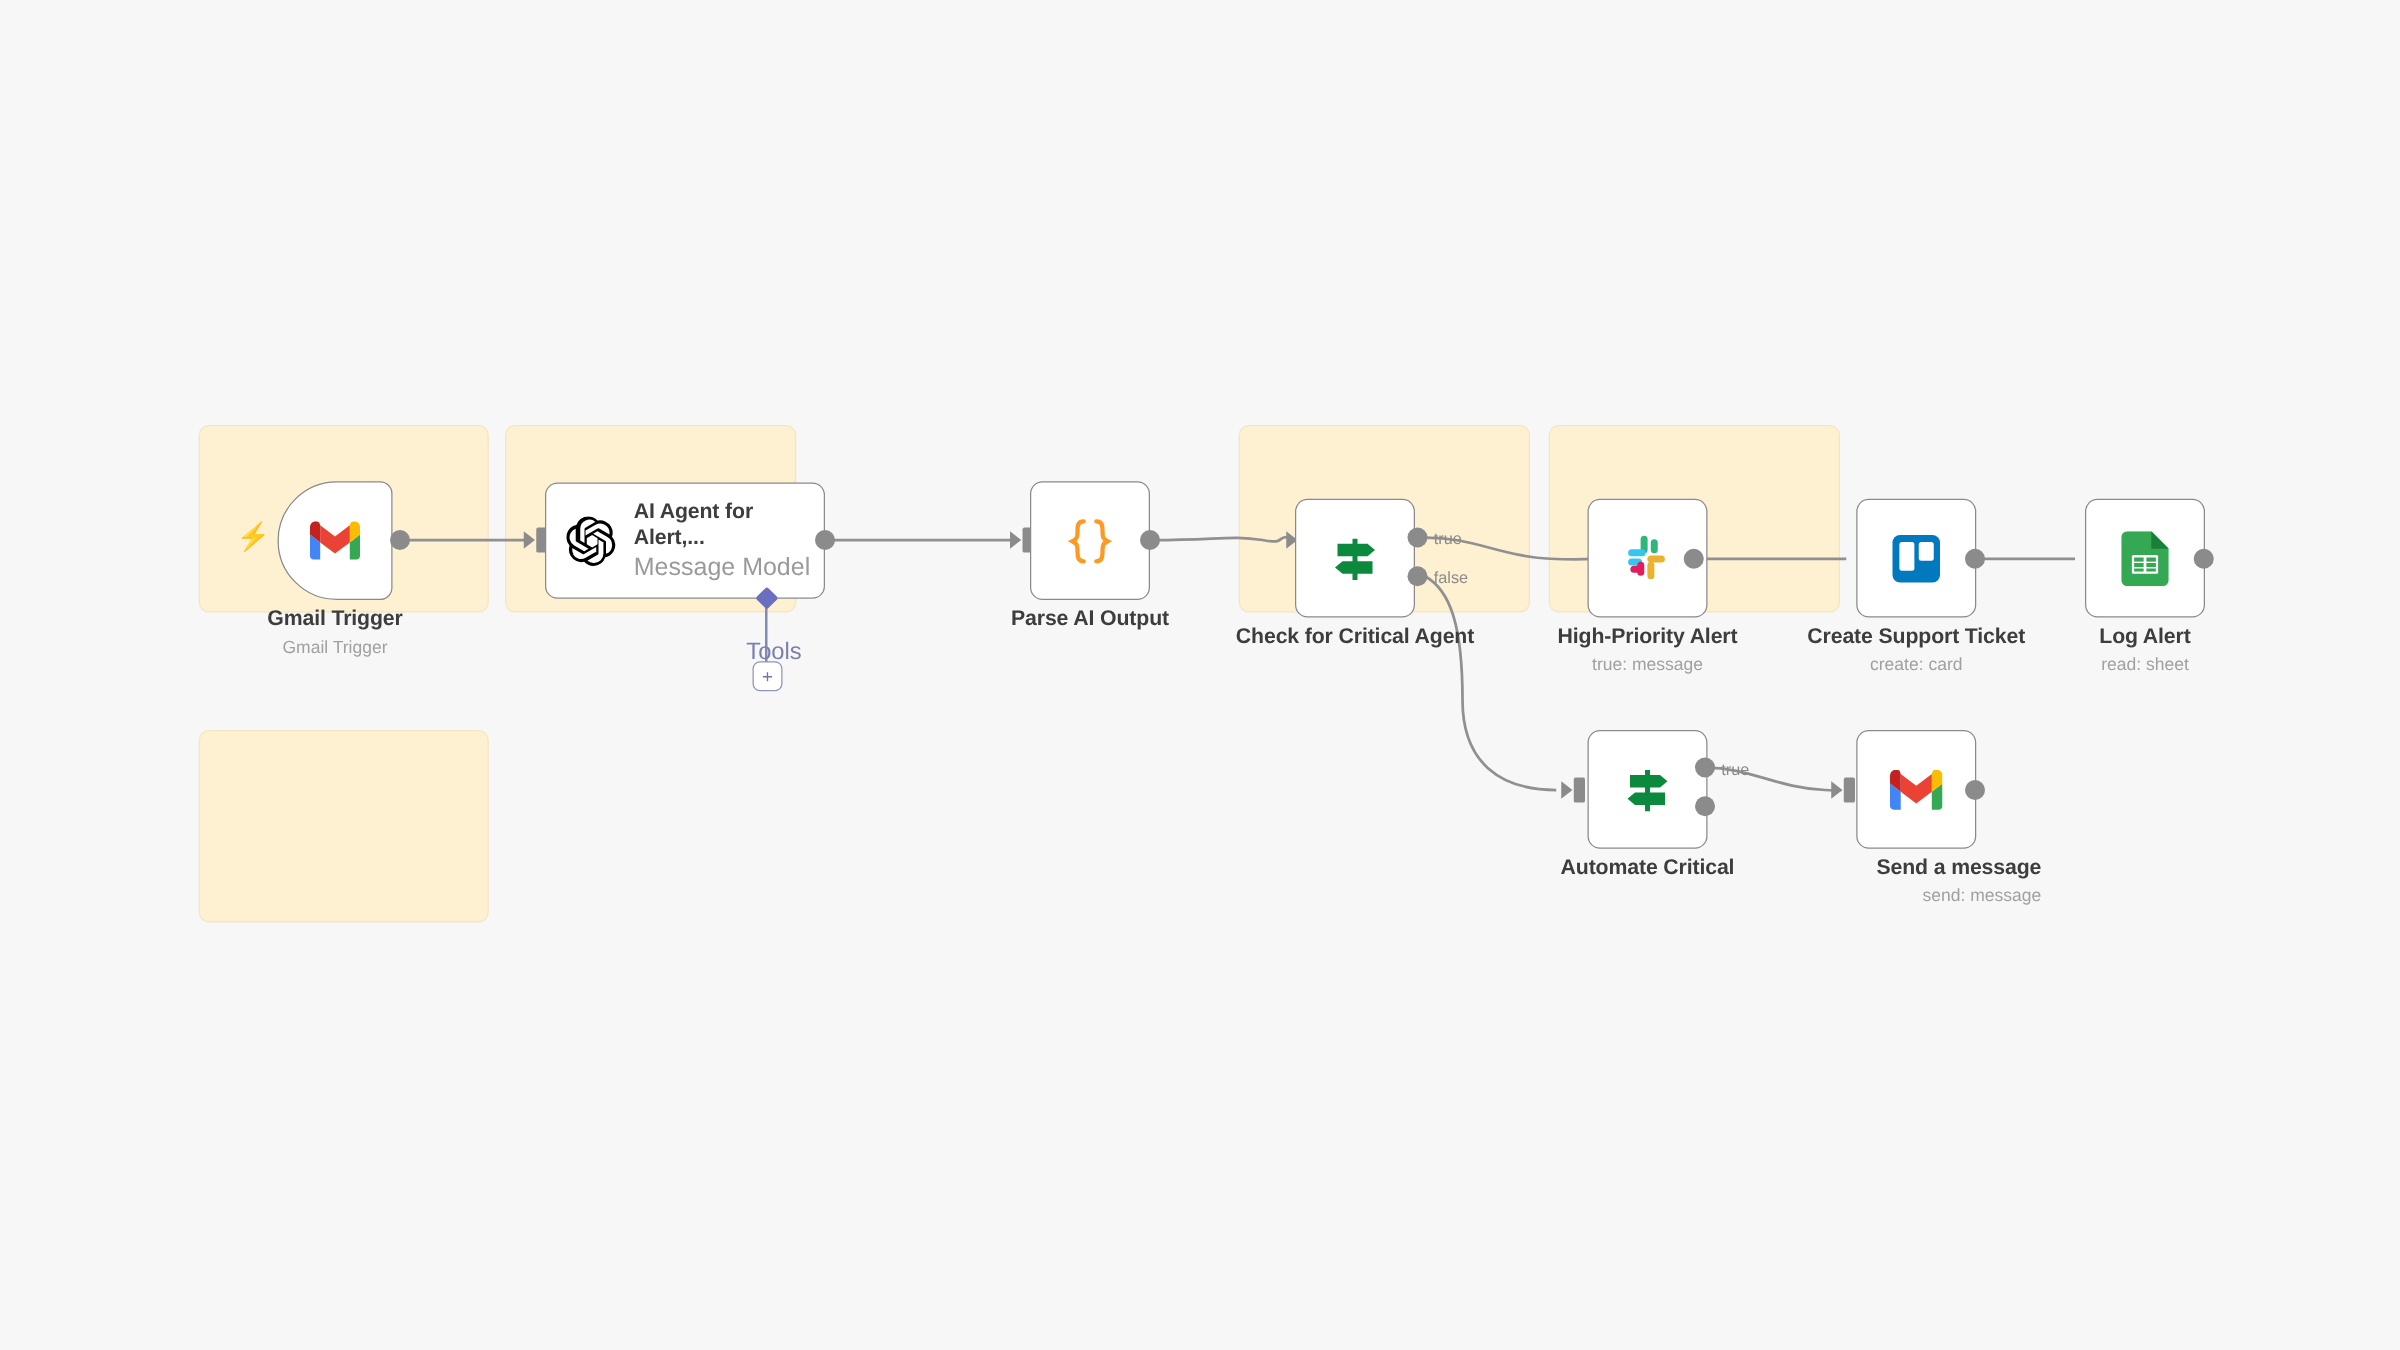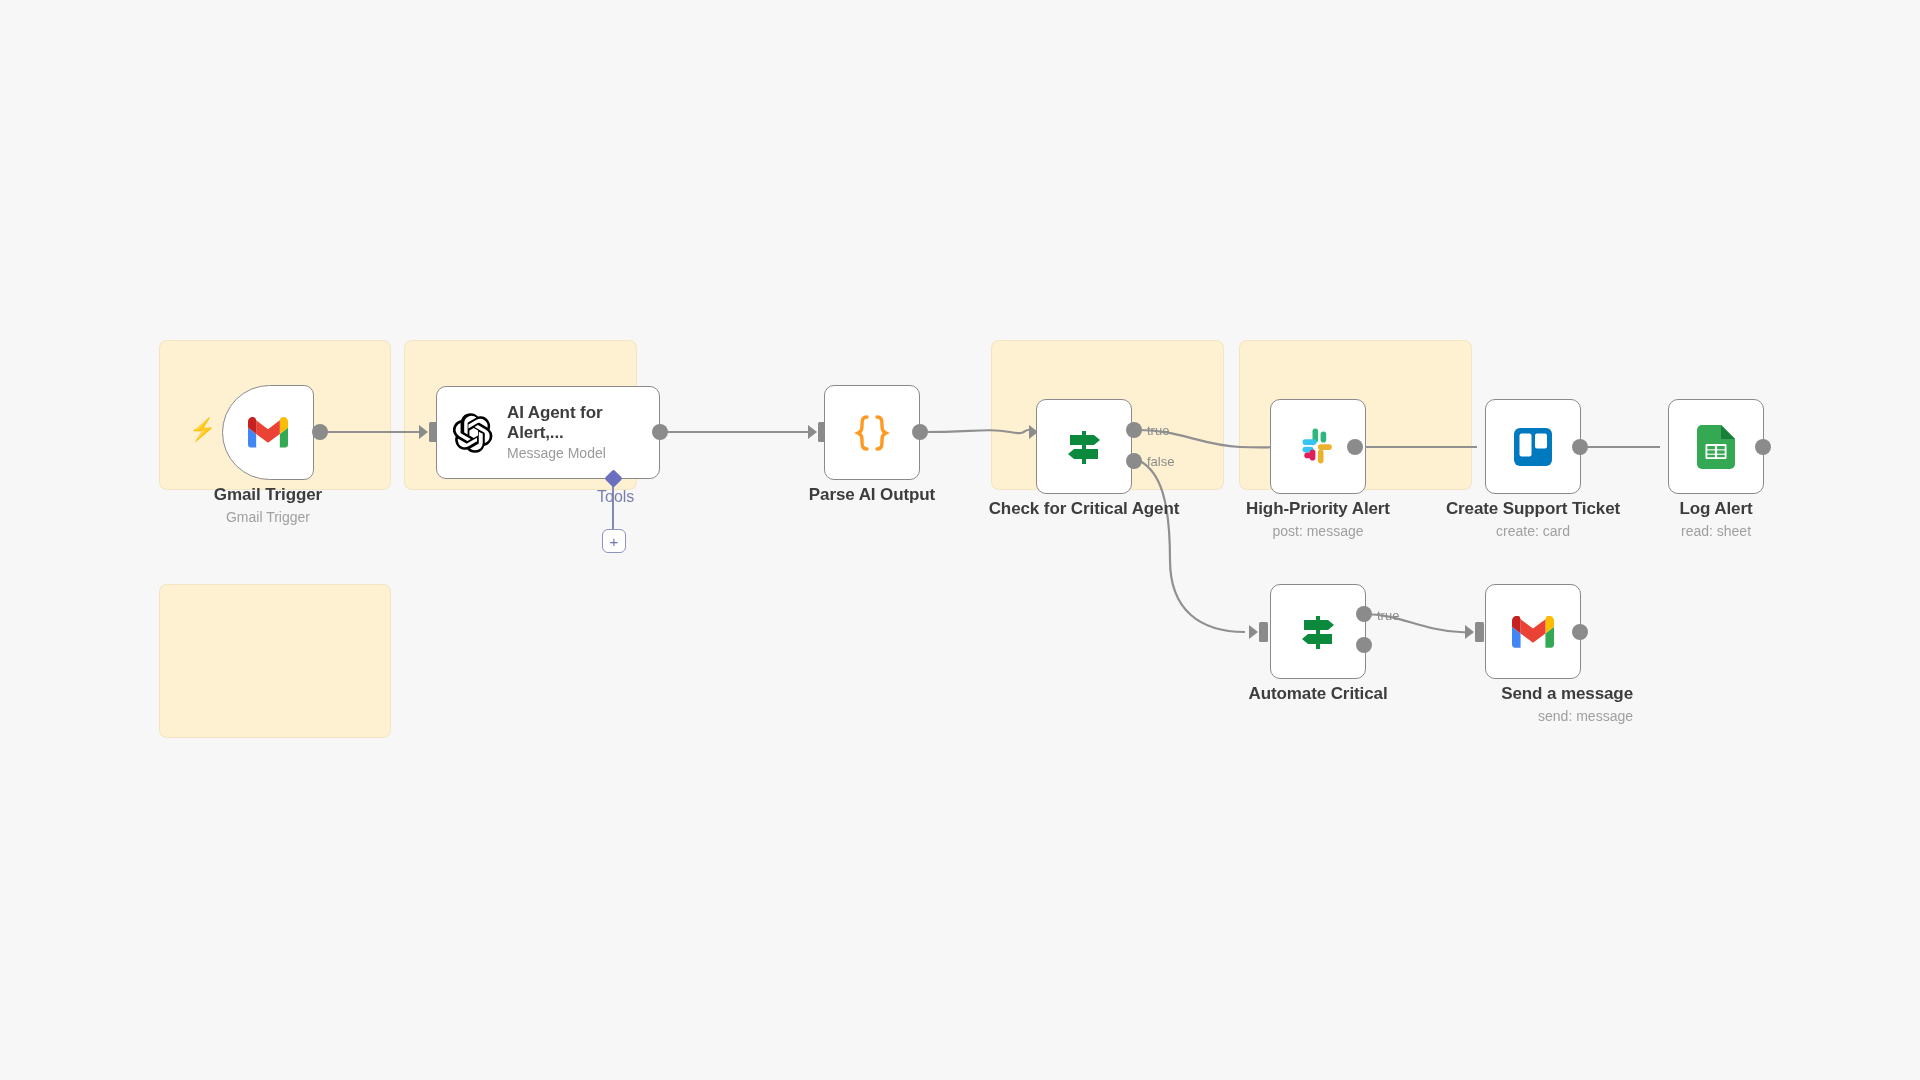--- a/index.html
+++ b/index.html
@@ -82,21 +82,21 @@
   }
   .node-text .t-title {
     font-size: 17px;
     font-weight: 700;
     color: #3d3d3d;
     line-height: 1.18;
     letter-spacing: -0.1px;
     max-width: 130px;
   }
   .node-text .t-sub {
-    font-size: 14px;
+    font-size: 20px;
     color: #9a9a9a;
     line-height: 1.2;
   }
 
   
   .caption {
     position: absolute;
     text-align: center;
     pointer-events: none;
   }
@@ -147,23 +147,24 @@
   .diamond {
     position: absolute;
     width: 13px;
     height: 13px;
     background: #6b6fbf;
     transform: rotate(45deg);
     border-radius: 2px;
   }
   .tools-label {
     position: absolute;
-    font-size: 16px;
+    font-size: 19px;
     color: #7c7fae;
     white-space: nowrap;
+    margin-top: 23px;
   }
   .plus-btn {
     position: absolute;
     width: 22px;
     height: 22px;
     border: 1.6px solid #8f93bf;
     border-radius: 6px;
     background: #ffffff;
     display: flex;
     align-items: center;
@@ -296,21 +297,21 @@
           <rect x="19.9" y="17.3" width="14" height="5.6" rx="2.8" fill="#ecb22e"></rect>
           <rect x="11.8" y="22.4" width="5.6" height="11.1" rx="2.8" fill="#e01e5a"></rect>
           <rect x="6.3" y="25.6" width="9.2" height="5.6" rx="2.8" fill="#e01e5a"></rect>
         </g>
       </svg>
     </span>
   </div>
   <div class="dot" style="left:1347px; top:439px;"></div>
   <div class="caption" style="left:1218px; top:499px; width:200px;">
     <div class="c-title">High-Priority Alert</div>
-    <div class="c-sub">post: message</div>
+    <div class="c-sub">true: message</div>
   </div>
 
   <div class="in-arrow" style="left:1487px; top:440px;"></div>
   <div class="in-port" style="left:1497px; top:437px;"></div>
   <div class="node" style="left:1485px; top:399px; width:96px; height:95px;">
     <span class="node-icon">
       <svg width="42" height="42" viewBox="0 0 42 42">
         <rect x="2" y="2" width="38" height="38" rx="6" fill="#0079bf"></rect>
         <rect x="7.5" y="7.5" width="12" height="23" rx="2" fill="#ffffff"></rect>
         <rect x="23" y="7.5" width="12" height="15" rx="2" fill="#ffffff"></rect>

